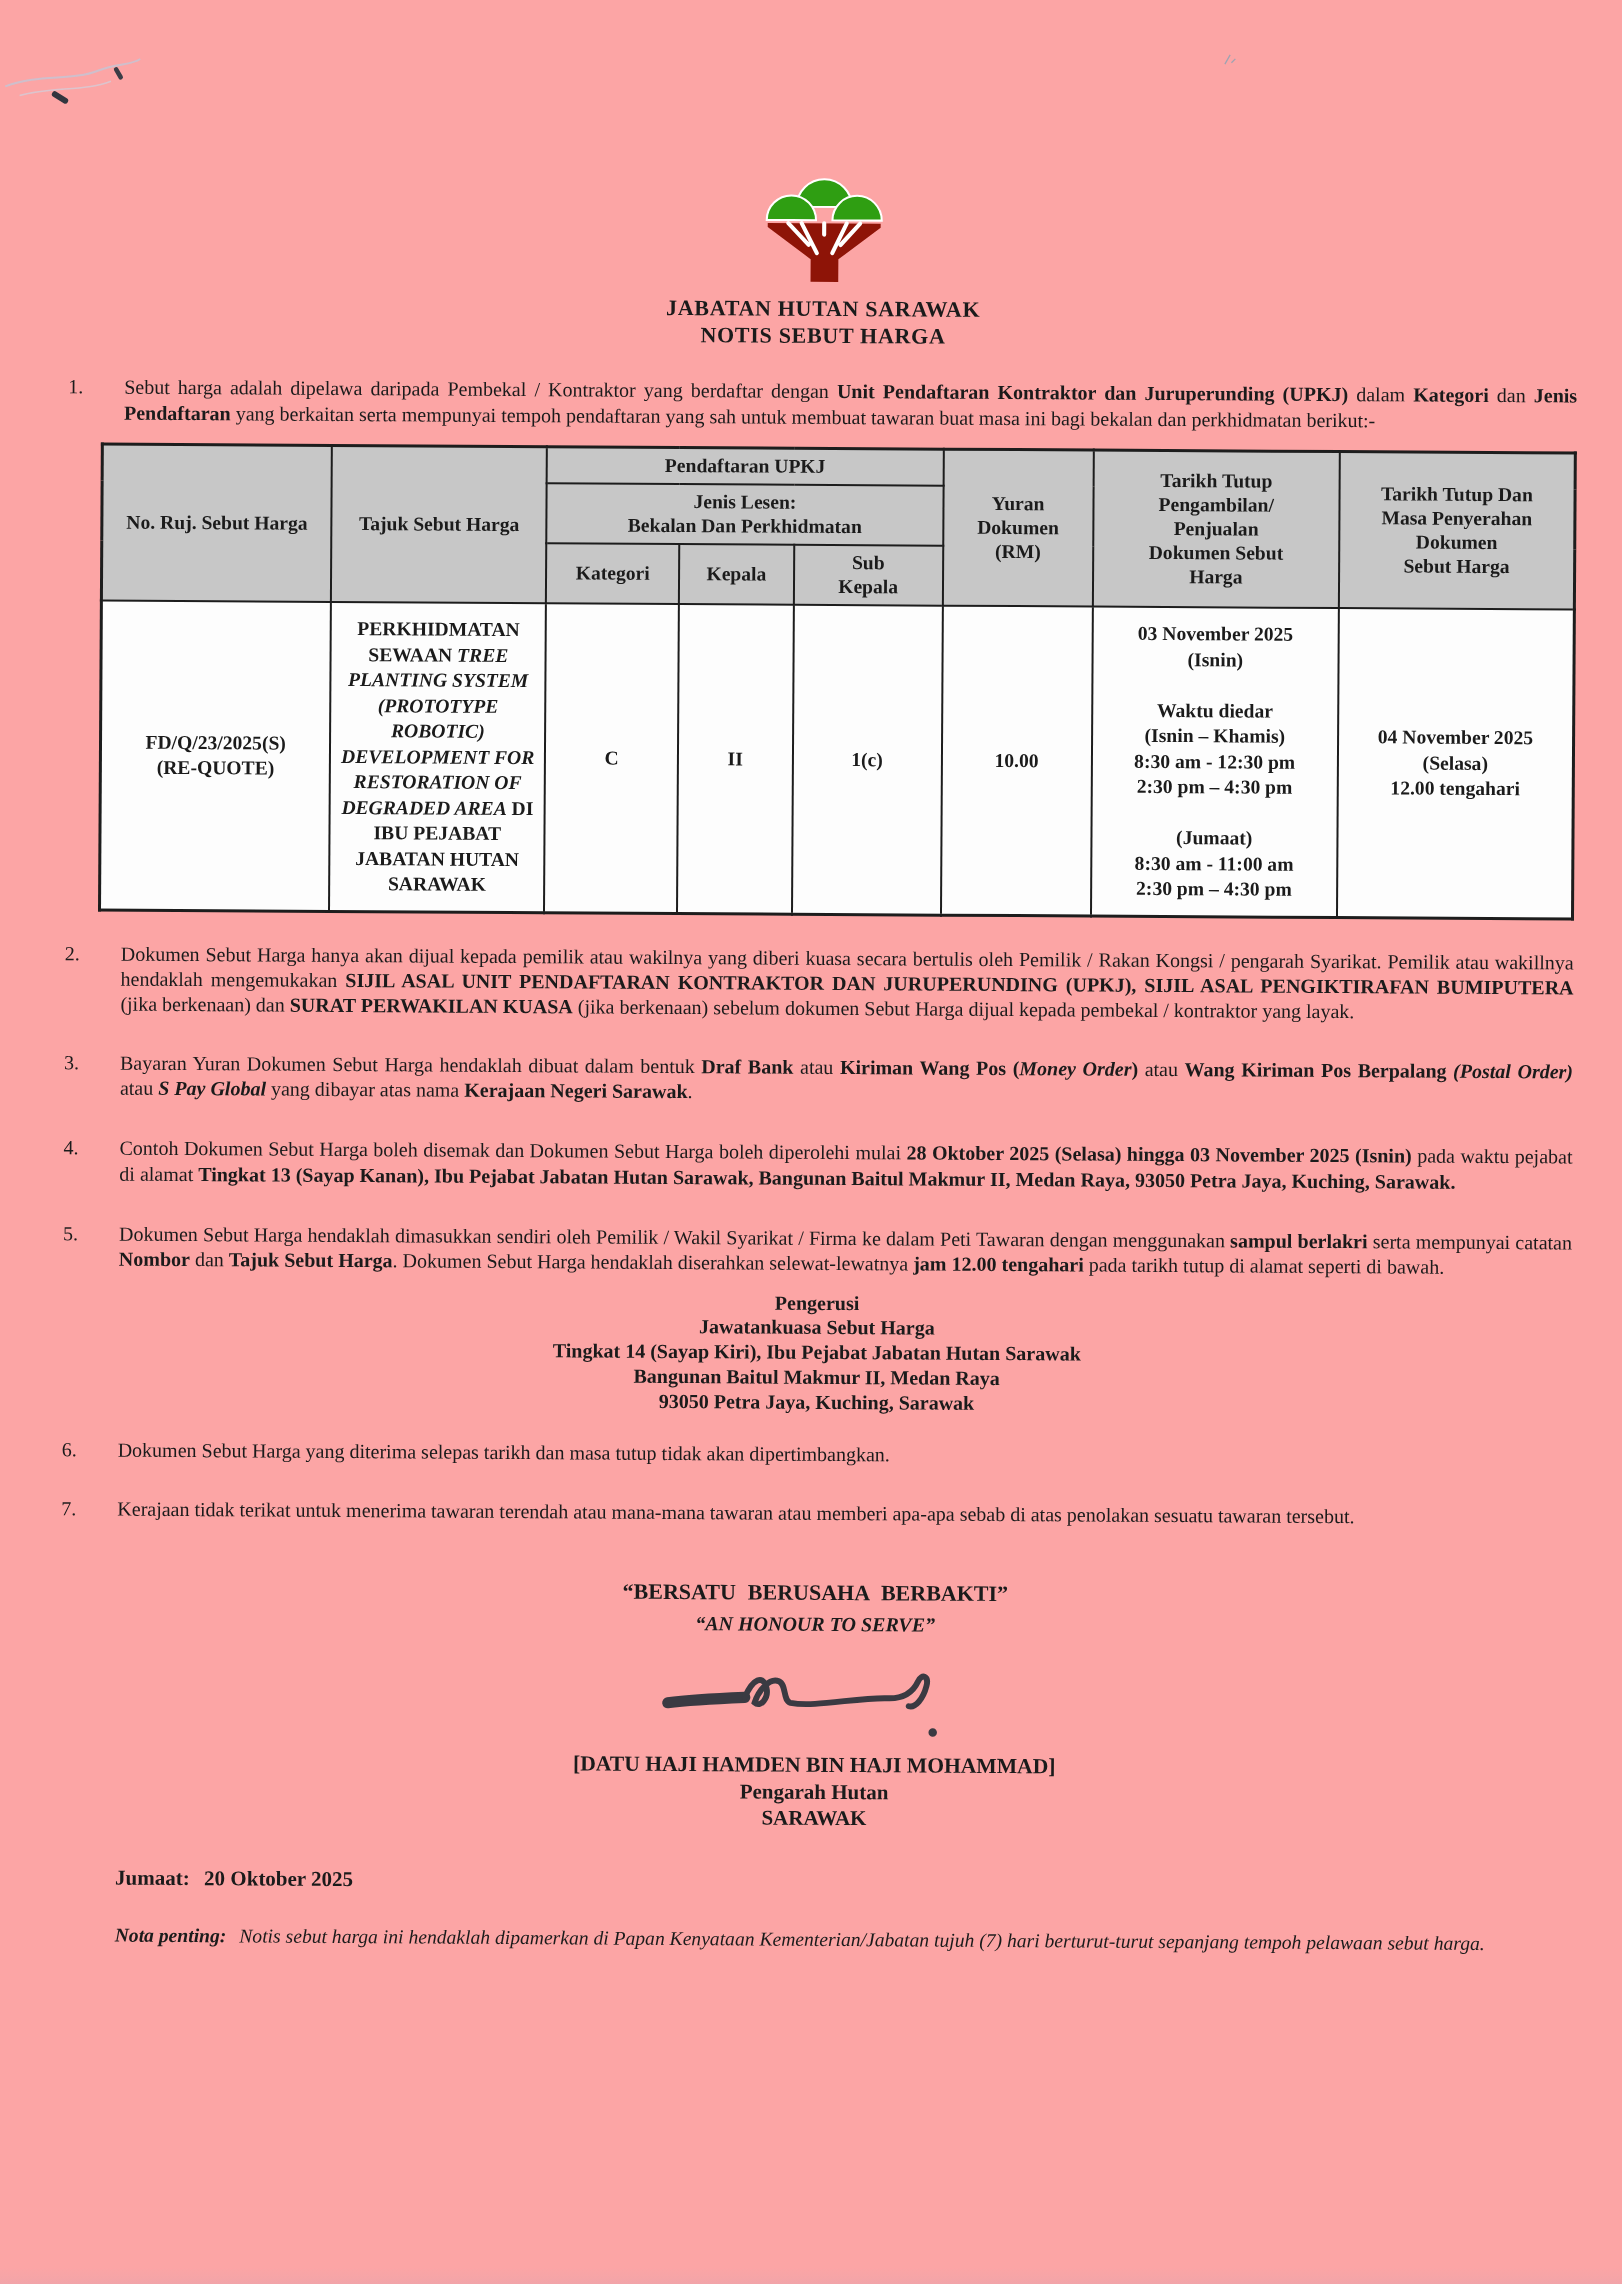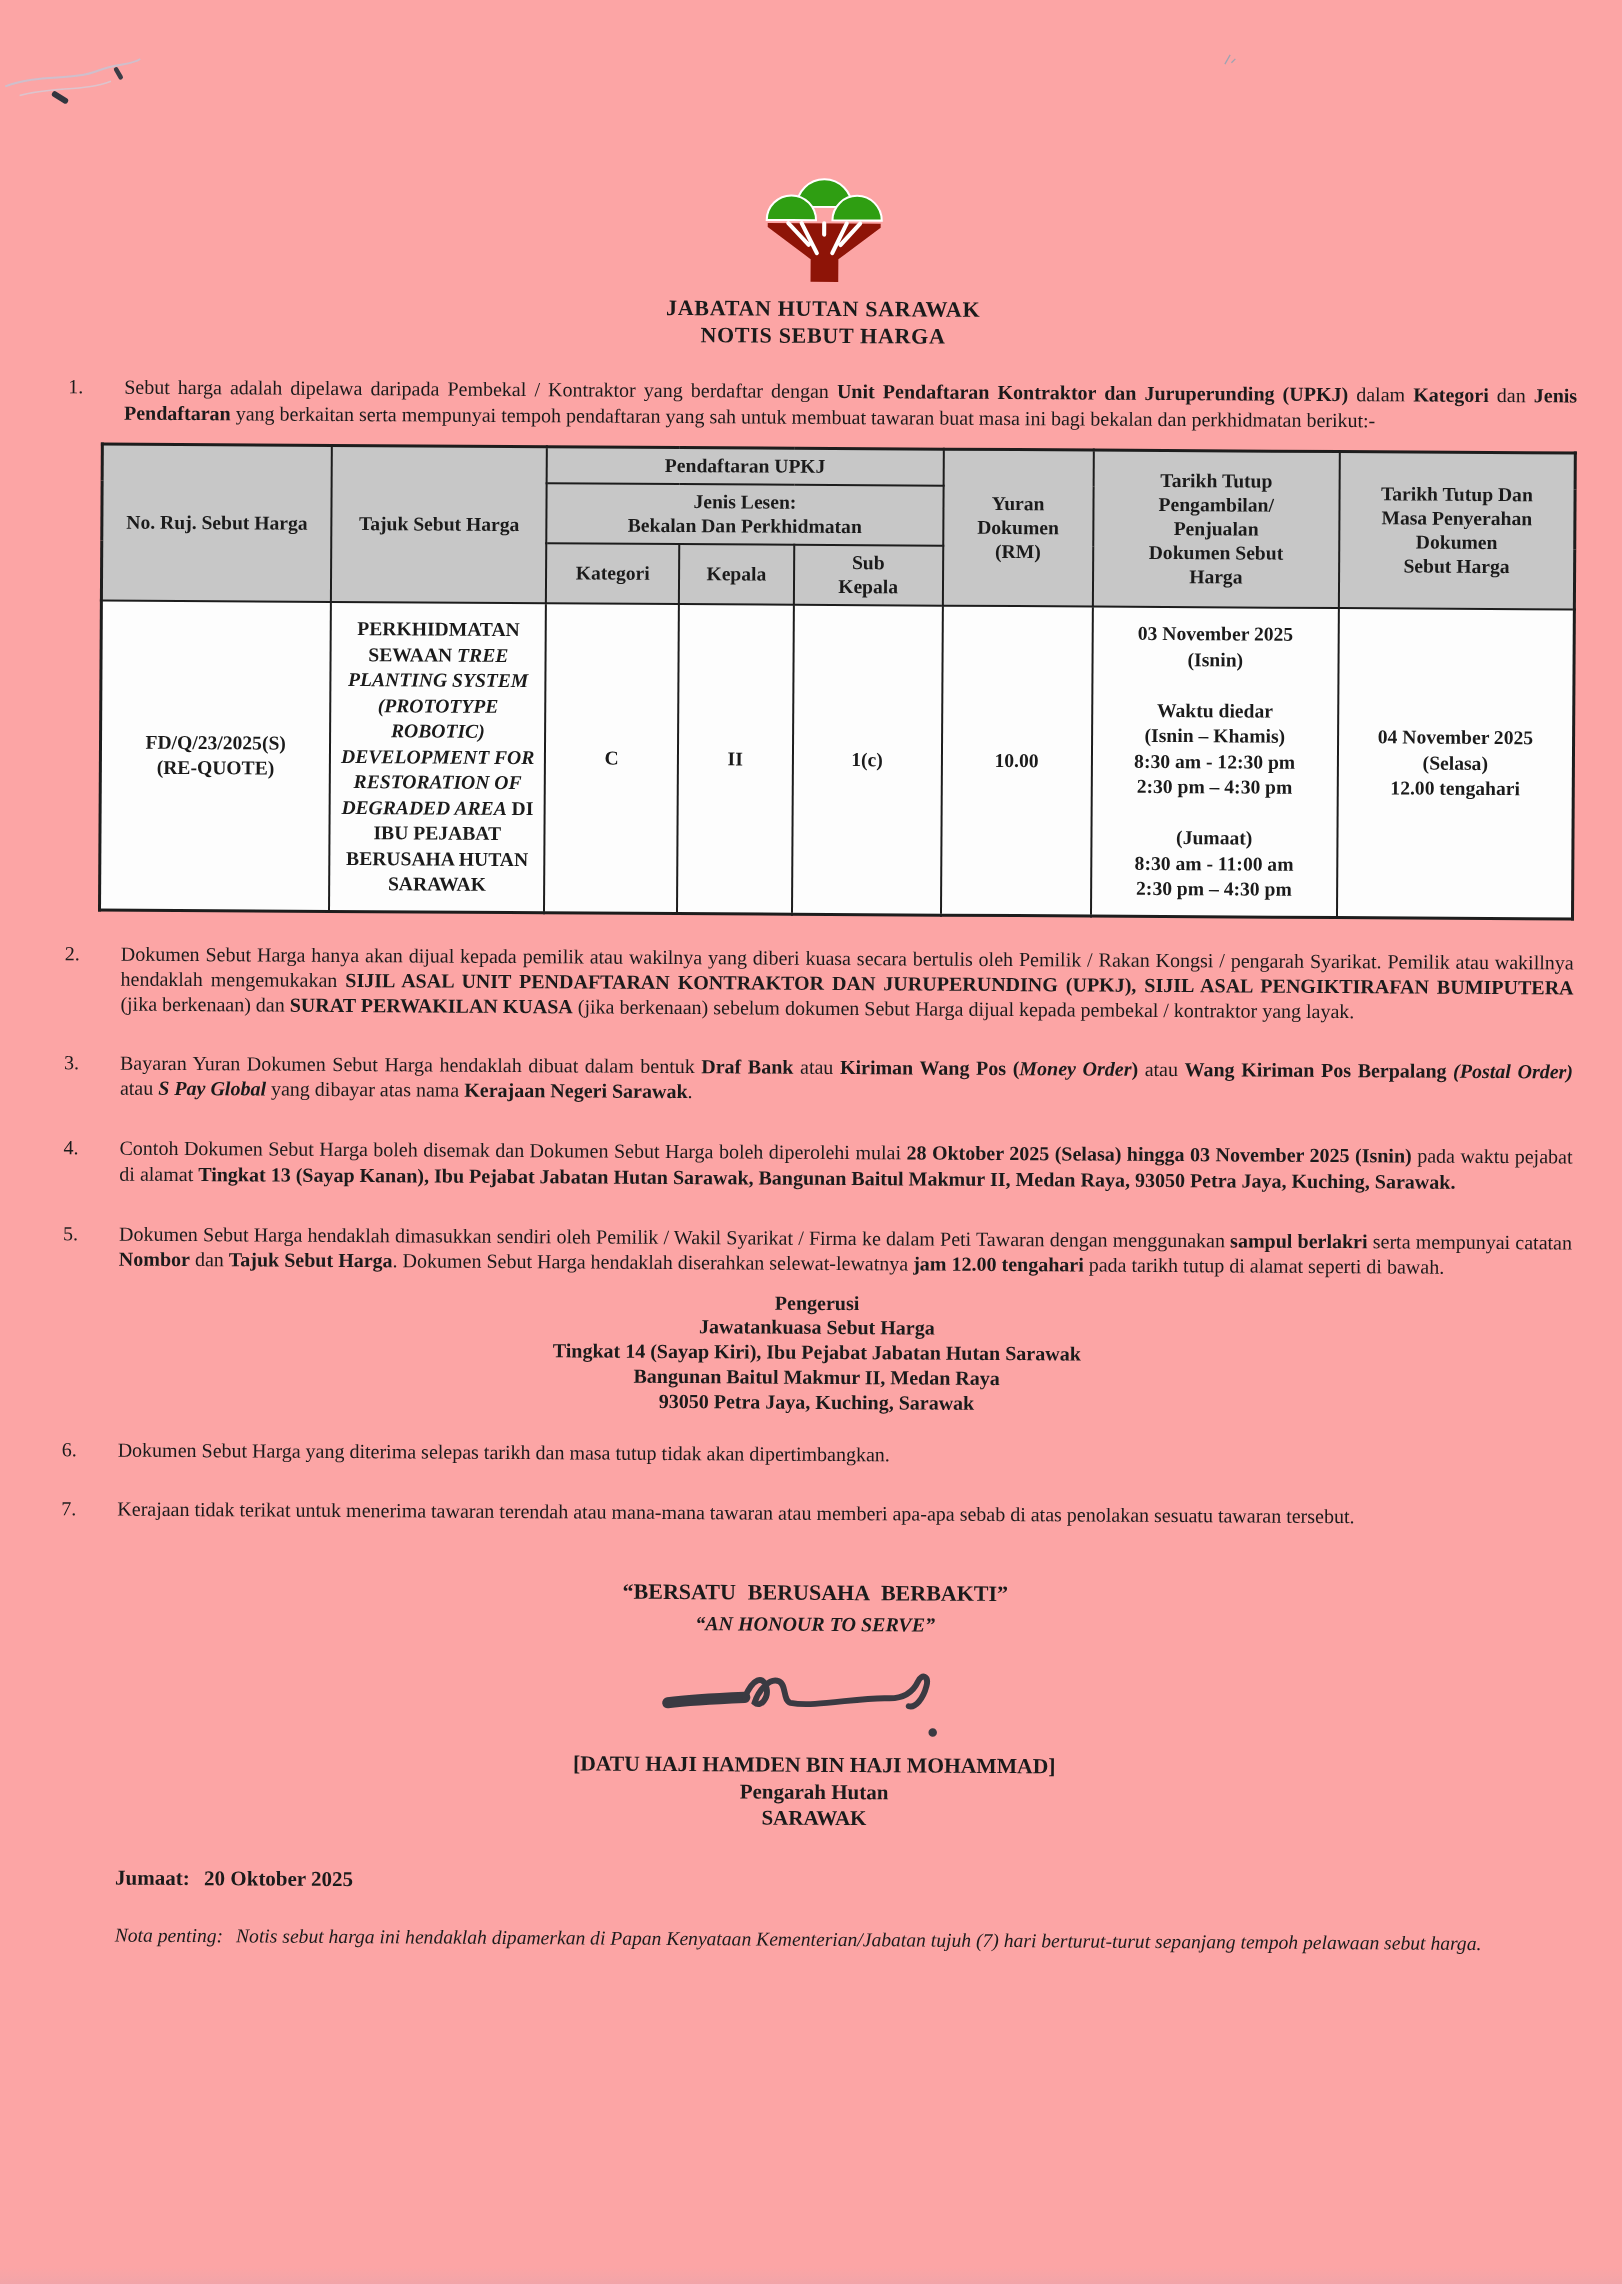--- a/index.html
+++ b/index.html
@@ -49,21 +49,21 @@
   .address{margin-top:14.4px;text-align:center;font-weight:bold;font-size:20px;line-height:1.24;white-space:pre-line;}
   .motto1{margin-top:54px;text-align:center;font-weight:bold;font-size:22px;word-spacing:6.5px;}
   .motto2{margin-top:6.5px;text-align:center;font-weight:bold;font-style:italic;font-size:20px;}
   .sig-wrap{margin:9.1px auto 0 auto;width:307px;display:block;}
   .sig-name{margin-top:2.6px;text-align:center;font-weight:bold;font-size:21.6px;line-height:1.25;}
   .sig-role{text-align:center;font-weight:bold;font-size:21px;line-height:1.25;}
   
   .tarikh{margin-top:38px;margin-left:56px;font-weight:bold;font-size:21px;}
   .tarikh .sp{display:inline-block;width:14.4px;}
   .nota{margin-top:30px;margin-left:56px;margin-right:13px;font-size:19.6px;font-style:italic;line-height:1.5;text-align:justify;}
-  .nota .lbl{font-weight:normal;}
+  .nota .lbl{font-weight:bold;}
   .nota .sp{display:inline-block;width:13px;}
   
   .scribble{position:absolute;left:0;top:13px;width:274px;height:105px;}
   .mark-tr{position:absolute;left:1221px;top:51px;width:19.6px;height:17px;}
   .bottom-noise{
     position:absolute;left:0;bottom:0;width:100%;height:17px;
     background:linear-gradient(to bottom,rgba(255,255,255,0),rgba(150,158,200,0.10));
   }
 </style>
 </head>
@@ -137,21 +137,21 @@
           </tr>
           <tr>
             <th>Kategori</th>
             <th>Kepala</th>
             <th class="prelines">Sub
 Kepala</th>
           </tr>
           <tr>
             <td class="prelines">FD/Q/23/2025(S)
 (RE-QUOTE)</td>
-            <td><span class="rb">PERKHIDMATAN SEWAAN </span><span class="rb ri">TREE PLANTING SYSTEM (PROTOTYPE ROBOTIC) DEVELOPMENT FOR RESTORATION OF DEGRADED AREA</span><span class="rb"> DI IBU PEJABAT BERUSAHA HUTAN SARAWAK</span></td>
+            <td><span class="rb">PERKHIDMATAN SEWAAN </span><span class="rb ri">TREE PLANTING SYSTEM (PROTOTYPE ROBOTIC) DEVELOPMENT FOR RESTORATION OF DEGRADED AREA</span><span class="rb"> DI IBU PEJABAT JABATAN HUTAN SARAWAK</span></td>
             <td>C</td>
             <td>II</td>
             <td>1(c)</td>
             <td>10.00</td>
             <td class="prelines">03 November 2025
 (Isnin)
 
 Waktu diedar
 (Isnin – Khamis)
 8:30 am - 12:30 pm

